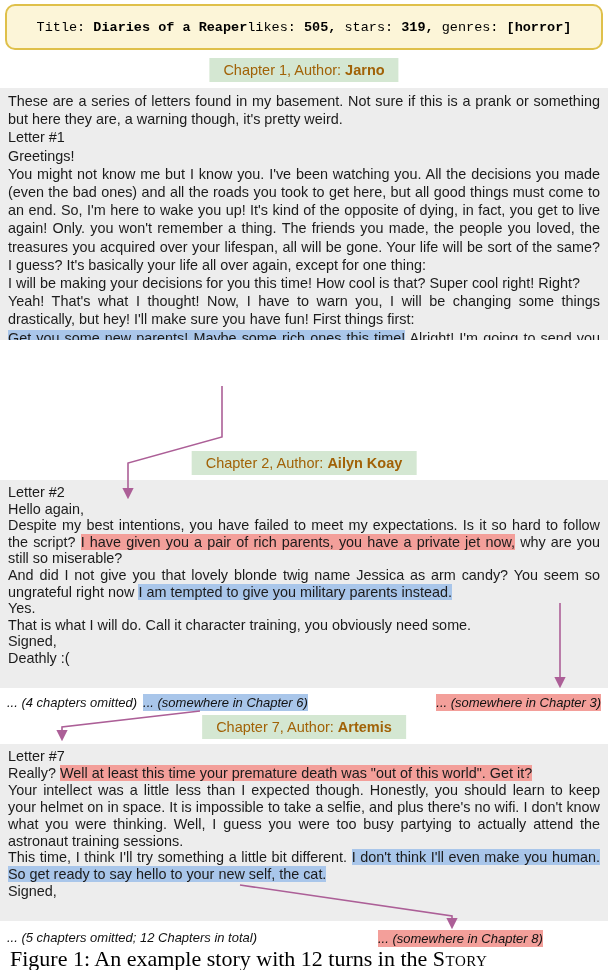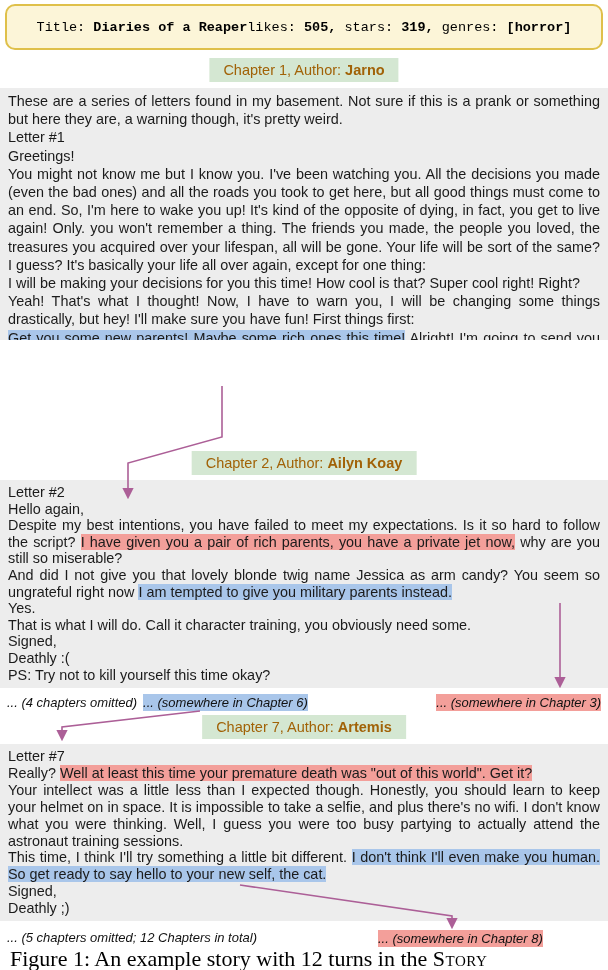--- a/index.html
+++ b/index.html
@@ -85,41 +85,39 @@
 </div>
 <div class="chapter-block" id="ch2">
     <p><span>Letter #2</span></p>
     <p><span>Hello again,</span></p>
     <p><span>Despite my best intentions, you have failed to meet my expectations. Is it so hard to follow the script? </span><span class="hl-red">I have given you a pair of rich parents, you have a private jet now,</span><span> why are you still so miserable?</span></p>
     <p><span>And did I not give you that lovely blonde twig name Jessica as arm candy? You seem so ungrateful right now </span><span class="hl-blue">I am tempted to give you military parents instead.</span></p>
     <p><span>Yes.</span></p>
     <p><span>That is what I will do. Call it character training, you obviously need some.</span></p>
     <p><span>Signed,</span></p>
     <p><span>Deathly :(</span></p>
-    <p><span>PS: Try not to kill yourself this time okay?</span></p>
   </div>
 
 <div class="row" id="midrow">
   <div class="row-left">
     <span class="note">... (4 chapters omitted)</span>
     <span class="ref-badge hl-blue">... (somewhere in Chapter 6)</span>
   </div>
   <span class="ref-badge hl-red">... (somewhere in Chapter 3)</span>
 </div>
 
 <div class="badge" id="badge-ch7">
   <span>Chapter 7, Author: </span><b>Artemis</b>
 </div>
 <div class="chapter-block" id="ch3">
     <p><span>Letter #7</span></p>
     <p><span>Really? </span><span class="hl-red">Well at least this time your premature death was "out of this world". Get it?</span></p>
     <p><span>Your intellect was a little less than I expected though. Honestly, you should learn to keep your helmet on in space. It is impossible to take a selfie, and plus there's no wifi. I don't know what you were thinking. Well, I guess you were too busy partying to actually attend the astronaut training sessions.</span></p>
     <p><span>This time, I think I'll try something a little bit different. </span><span class="hl-blue">I don't think I'll even make you human. So get ready to say hello to your new self, the cat.</span></p>
     <p><span>Signed,</span></p>
-    <p><span>Deathly ;)</span></p>
   </div>
 
 <div class="row" id="bottomrow">
   <span class="note">... (5 chapters omitted; 12 Chapters in total)</span>
   <span class="ref-badge hl-red">... (somewhere in Chapter 8)</span>
 </div>
 
 <div class="caption">
   <span>Figure 1: An example story with 12 turns in the </span><span class="sc">Story</span>
 </div>

